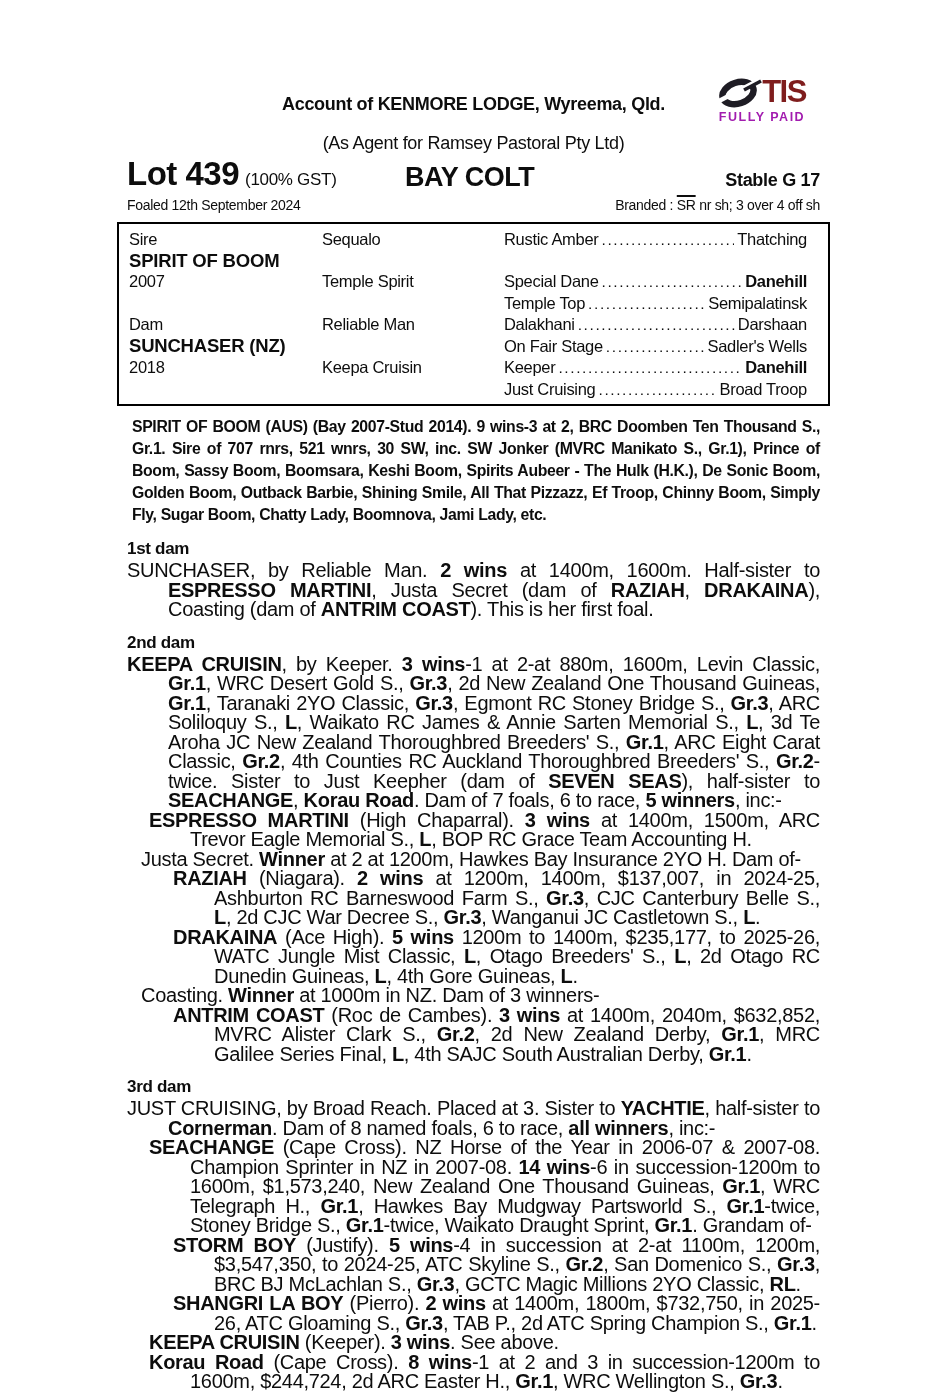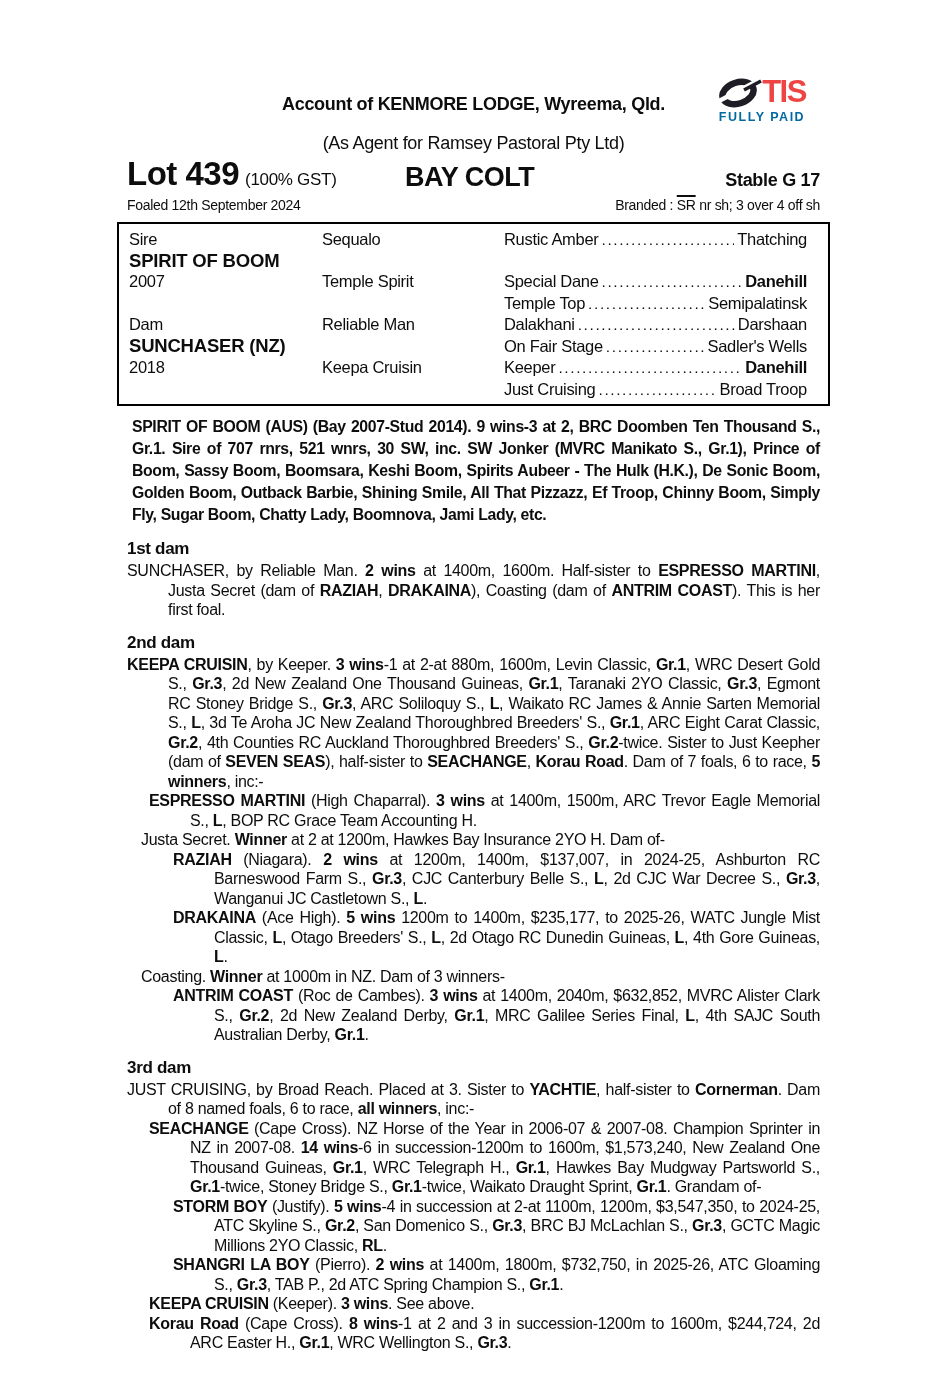--- a/index.html
+++ b/index.html
@@ -8,22 +8,22 @@
        -webkit-font-smoothing:antialiased;}
   .page{position:absolute;left:127px;top:0;width:693px;}
   .b{font-weight:bold;}
 
   
   .header{position:relative;padding-top:94px;}
   .account{font-weight:bold;font-size:18px;text-align:center;letter-spacing:-0.3px;}
   .agent{font-size:18px;text-align:center;letter-spacing:-0.3px;margin-top:18px;}
   .logo{position:absolute;top:74px;right:-4px;width:124px;text-align:center;}
   .logo-row{display:flex;align-items:center;justify-content:center;}
-  .logo-text{font-weight:900;font-size:31px;letter-spacing:-1.5px;color:#ef4444;line-height:1;}
-  .logo-sub{font-weight:bold;font-size:12.5px;letter-spacing:1.5px;color:#0369a1;margin-top:2px;}
+  .logo-text{font-weight:900;font-size:31px;letter-spacing:-1.5px;color:#7f1d1d;line-height:1;}
+  .logo-sub{font-weight:bold;font-size:12.5px;letter-spacing:1.5px;color:#a21caf;margin-top:2px;}
   .lot-row{position:relative;margin-top:7px;height:32px;}
   .lot-left{position:absolute;left:0;bottom:0;}
   .lot-num{font-weight:bold;font-size:33px;letter-spacing:-0.5px;}
   .gst{font-size:17px;letter-spacing:-0.3px;margin-left:6px;}
   .horse-type{position:absolute;left:50%;transform:translateX(-53%);bottom:0;
               font-weight:bold;font-size:27px;letter-spacing:-0.5px;}
   .stable{position:absolute;right:0;bottom:2px;font-weight:bold;font-size:18px;letter-spacing:-0.3px;}
   .foal-row{display:flex;justify-content:space-between;margin-top:4px;font-size:14px;letter-spacing:-0.3px;}
   .brandmark{text-decoration:overline;text-decoration-thickness:1.5px;}
 
@@ -38,21 +38,21 @@
   .dots{flex:1;overflow:hidden;white-space:nowrap;margin:0 3px;}
   .dots::after{content:"..........................................................................";letter-spacing:1.6px;font-size:15.5px;}
   .gleft,.gright{white-space:nowrap;}
 
   
   .blurb{margin-top:10px;font-weight:bold;font-size:15.8px;line-height:22px;
          text-align:justify;letter-spacing:-0.35px;padding-left:5px;}
 
   
   .dam-head{font-weight:bold;font-size:17px;margin-top:13px;margin-bottom:2px;letter-spacing:-0.3px;}
-  .sec p{margin:0;font-size:16px;line-height:19.5px;text-align:justify;letter-spacing:-0.3px;}
+  .sec p{margin:0;font-size:20px;line-height:19.5px;text-align:justify;letter-spacing:-0.3px;}
   p.lv0 {padding-left:41px;text-indent:-41px;}
   p.lv1 {padding-left:55px;text-indent:-41px;}
   p.lv1b{padding-left:63px;text-indent:-41px;}
   p.lv2 {padding-left:87px;text-indent:-41px;}
 </style>
 </head>
 <body>
 
 <div class="page">
 

